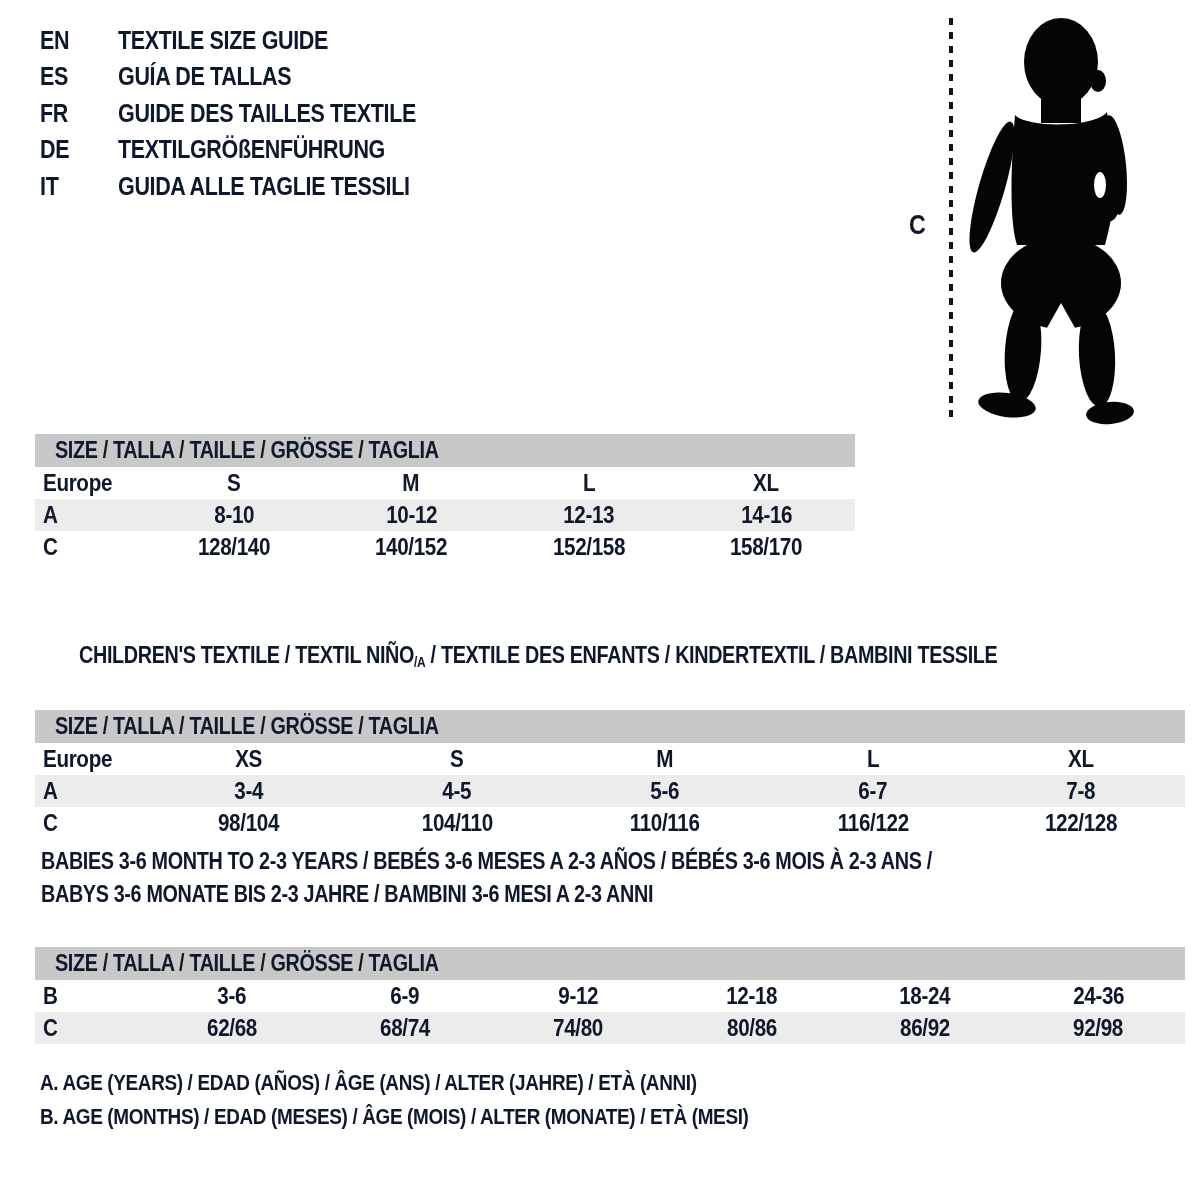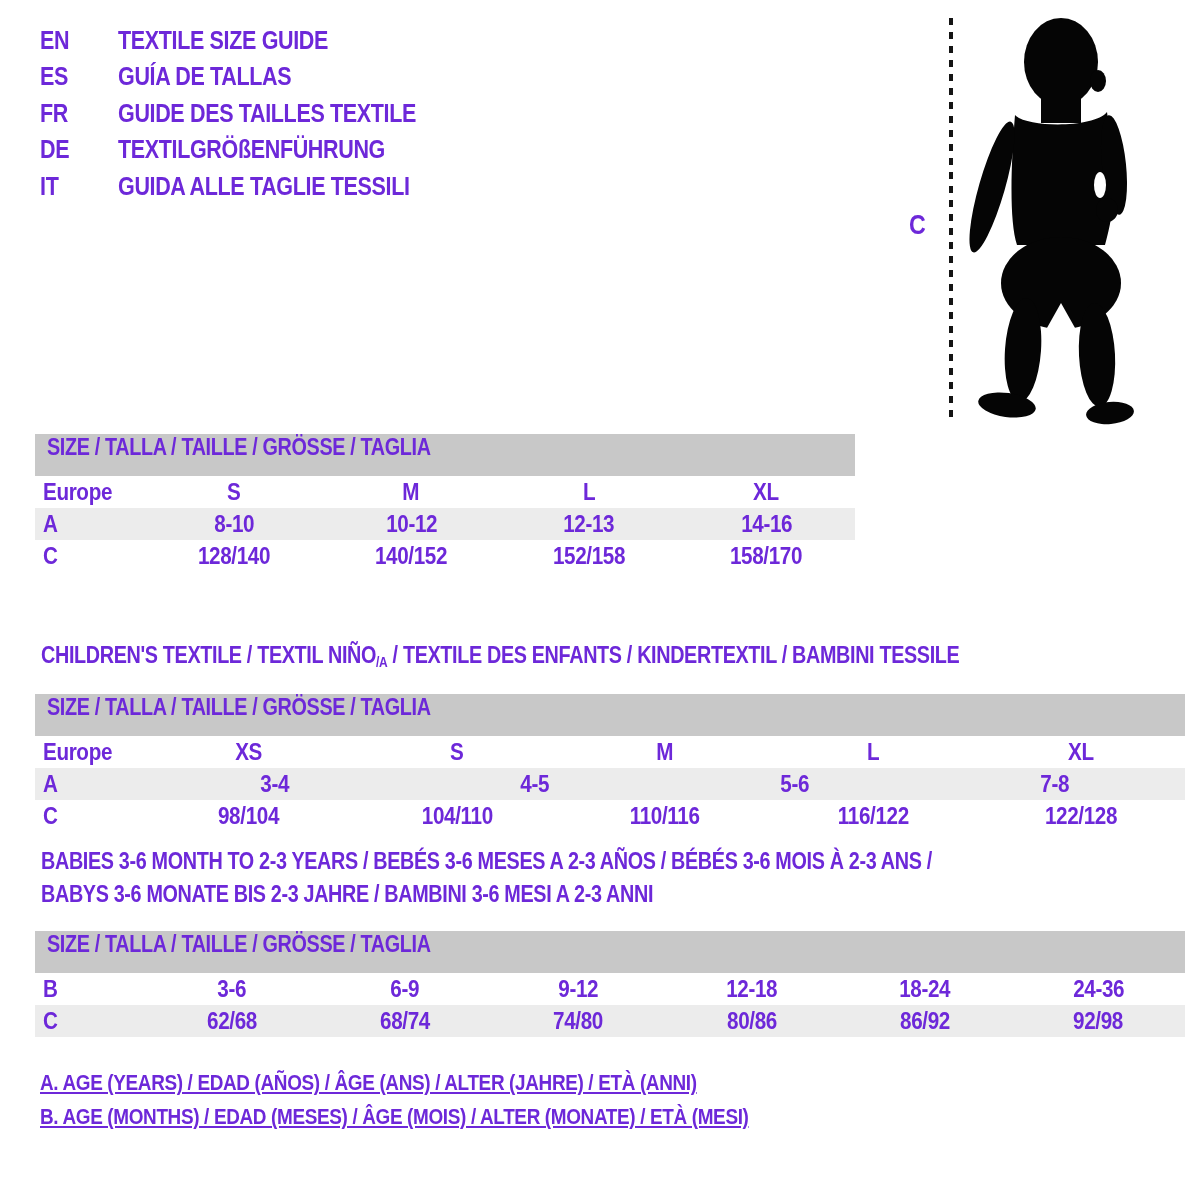--- a/index.html
+++ b/index.html
@@ -1,19 +1,19 @@
 <!DOCTYPE html>
 <html><head>
 <meta charset="utf-8">
 <style>
   * { margin:0; padding:0; box-sizing:border-box; }
   html,body { background:#fff; }
   .page {
     position:relative; width:1200px; height:1200px; background:#ffffff;
-    font-family:"Liberation Sans", sans-serif; font-weight:700; color:#6d28d9;
+    font-family:"Liberation Sans", sans-serif; font-weight:700; color:#0f172a;
     overflow:hidden;
   }
   .cnd { display:inline-block; transform:scaleX(0.86); transform-origin:0 50%;
          letter-spacing:-0.4px; white-space:nowrap; }
   .cnd-c { display:inline-block; transform:scaleX(0.86); transform-origin:50% 50%;
            letter-spacing:-0.4px; white-space:nowrap; }
 
   
   .lang-block { position:absolute; left:40px; top:22px; }
   .lang-row { height:36.5px; display:flex; align-items:center; font-size:25px; }
@@ -28,32 +28,32 @@
 
   
   .section { position:absolute; left:35px; }
   .sec-junior { top:434px; width:820px; }
   .sec-children { top:642px; width:1150px; }
   .sec-babies { top:845px; width:1150px; }
   .sec-title { font-size:23px; line-height:26px; padding-left:6px; white-space:nowrap; }
   .sec-title-sub { font-size:14px; vertical-align:-4px; }
   .babies-title-line { font-size:23px; line-height:33px; padding-left:6px; white-space:nowrap; }
   .sec-junior .sec-title { margin-bottom:22px; }
-  .sec-children .sec-title { margin-bottom:19px; }
-  .babies-titles { margin-bottom:20px; }
-
-  .size-bar { height:42px; background:#c8c8c8; display:flex; 
-              padding-left:12px; font-size:23px; }
+  .sec-children .sec-title { margin-bottom:35px;text-align:center; }
+  .babies-titles { margin-bottom:36px; }
+
+  .size-bar { height:33px; background:#c8c8c8; display:flex; align-items:center;
+              padding-left:20px; font-size:23px; }
   .t-row { height:32px; display:flex; align-items:center; font-size:24px; }
   .t-row.alt { background:#ececec; }
   .t-label { width:110px; padding-left:8px; }
   .t-cell { flex:1; display:flex; justify-content:center; align-items:center; }
 
   
-  .legend-block { position:absolute; left:40px; top:1066px;text-decoration:underline; }
+  .legend-block { position:absolute; left:40px; top:1066px; }
   .legend-line { height:34px; display:flex; align-items:center; font-size:22px; }
 </style>
 </head>
 <body>
 
 <div class="page">
 
   <div class="lang-block">
     <div class="lang-row">
       <span class="lang-code"><span class="cnd">EN</span></span>
@@ -181,20 +181,23 @@
       <span class="t-cell">
           <span class="cnd-c">3-4</span>
         </span>
       <span class="t-cell">
           <span class="cnd-c">4-5</span>
         </span>
       <span class="t-cell">
           <span class="cnd-c">5-6</span>
         </span>
       <span class="t-cell">
+          <span class="cnd-c">6-7</span>
+        </span>
+      <span class="t-cell">
           <span class="cnd-c">7-8</span>
         </span>
     </div>
     <div class="t-row">
       <span class="t-label"><span class="cnd">C</span></span>
       <span class="t-cell">
           <span class="cnd-c">98/104</span>
         </span>
       <span class="t-cell">
           <span class="cnd-c">104/110</span>

